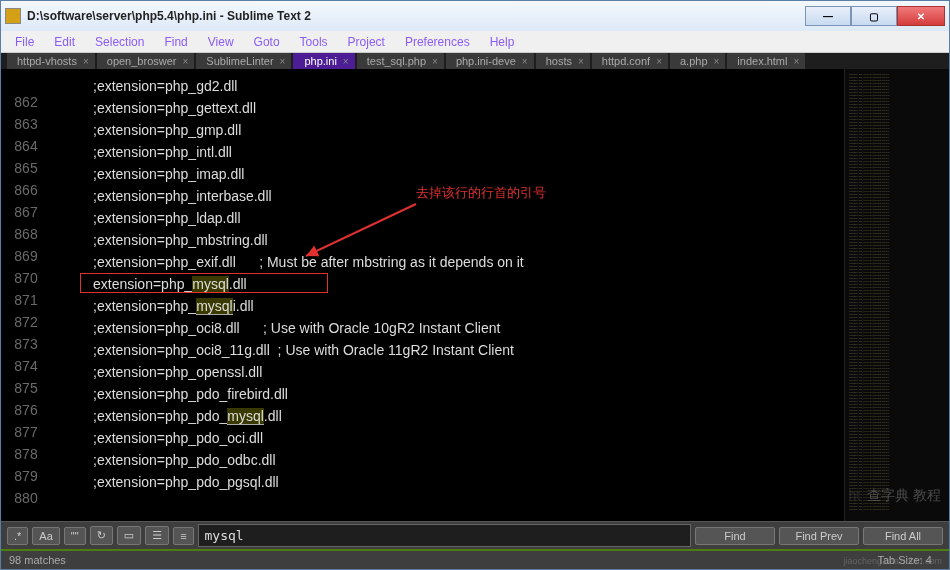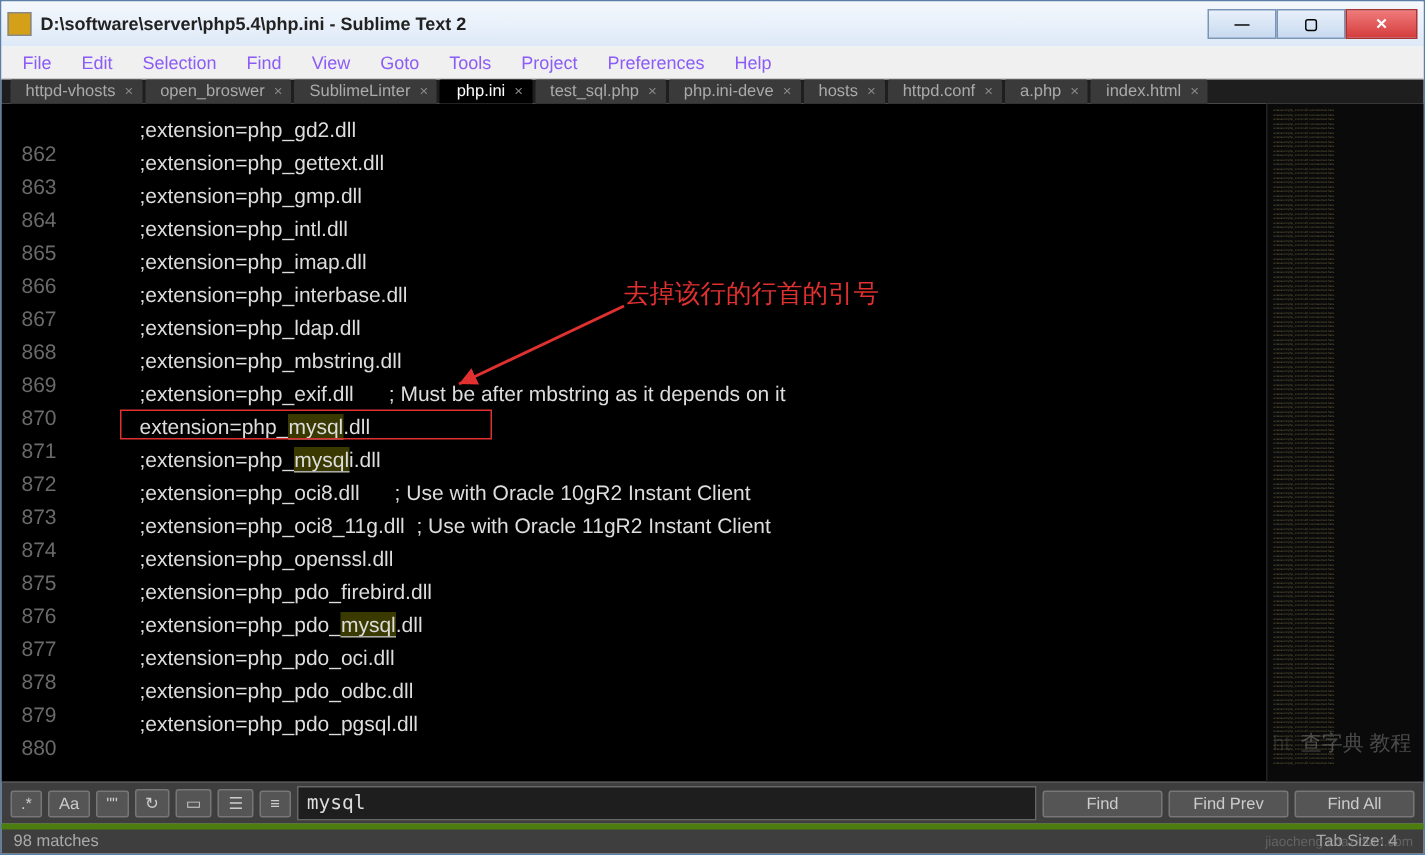--- a/index.html
+++ b/index.html
@@ -8,36 +8,36 @@
 .titlebar { height:30px; background:linear-gradient(#f4f8fd,#dde9f7); display:flex; align-items:center; padding:0 4px;font-weight:bold; }
 .titlebar .icon { width:16px; height:16px; background:#d4a017; margin-right:6px; border:1px solid #888; }
 .titlebar .title { font-size:12px; color:#222; flex:1; }
 .winbtns { display:flex; gap:0; }
 .winbtn { width:46px; height:20px; border:1px solid #7a95b5; background:linear-gradient(#e8f0fa,#c8daf0); display:flex; align-items:center; justify-content:center; font-size:10px; cursor:pointer; }
 .winbtn.close { background:linear-gradient(#f07b7b,#d43c3c); color:#fff; width:48px; border-color:#a33; }
 .menubar { height:22px; background:#f0f0f0; display:flex; align-items:center; padding:0 4px; border-bottom:1px solid #ccc; }
 .menubar span { font-size:12px; color:#8b5cf6; padding:2px 10px; cursor:pointer; }
 .tabbar { height:16px; background:#1e1e1e; display:flex; align-items:center; padding:0 6px; overflow:hidden; }
 .tab { background:#3a3a3a; color:#aaa; font-size:11px; padding:4px 6px 4px 10px; margin-right:2px; border-radius:4px 4px 0 0; display:flex; align-items:center; gap:6px; cursor:pointer; white-space:nowrap; }
-.tab.active { background:#000000; color:#fff;padding-left:11px; }
+.tab.active { background:#4c1d95; color:#fff;padding-left:11px; }
 .tab .x { color:#888; font-size:10px; }
 .editor { flex:1; display:flex; background:#000; font-family:Consolas,monospace; font-size:14px; position:relative; overflow:hidden; }
 .gutter { width:60px; text-align:center; padding:22px 10px 6px 0; color:#6a6a6a; line-height:22px; }
 .code { flex:1; padding:6px 0; color:#ddd; line-height:22px; white-space:pre;margin-left:32px; }
 .code .hl { background:#3a3a00; border-bottom:1px solid #aaa; }
 .minimap { width:105px; background:#0a0a0a; border-left:1px solid #222; padding:4px; color:#6a623f; font-size:2px; line-height:3px; overflow:hidden; font-family:monospace; }
 .minimap div { white-space:nowrap; }
-.annot-text { position:absolute; left:415px; top:115px; color:#e03030; font-size:17px; font-family:"SimSun",serif; pointer-events:none; }
+.annot-text { position:absolute; left:415px; top:115px; color:#e03030; font-size:13px; font-family:"SimSun",serif; pointer-events:none; }
 .annot-arrow { position:absolute; left:300px; top:132px; width:120px; height:60px; pointer-events:none; }
 .annot-box { position:absolute; left:79px; top:204px; width:248px; height:20px; border:1px solid #e03030; pointer-events:none; }
 .findbar { height:28px; background:#3e3e3e; display:flex; align-items:center; padding:0 6px; gap:4px; border-top:1px solid #555; }
 .fb-btn { background:#555; border:1px solid #777; color:#ccc; font-size:11px; padding:2px 6px; cursor:pointer; border-radius:2px; min-width:20px; text-align:center; }
 .fb-btn.wide { min-width:80px; }
 .fb-input { flex:1; background:#1e1e1e; border:1px solid #666; color:#ddd; font-family:Consolas,monospace; font-size:13px; padding:3px 6px; }
-.statusbar { height:20px; background:#3e3e3e; display:flex; align-items:center; justify-content:space-between; padding:0 8px; color:#aaa; font-size:11px; border-top:4px solid #4d7c0f; }
+.statusbar { height:20px; background:#3e3e3e; display:flex; align-items:center; justify-content:space-between; padding:0 8px; color:#aaa; font-size:11px; border-top:2px solid #4d7c0f; }
 .watermk { position:absolute; right:8px; bottom:16px; color:#888; font-size:14px; font-family:"SimSun",serif; opacity:.5; pointer-events:none; }
 .watermk2 { position:absolute; right:8px; bottom:4px; color:#888; font-size:9px; opacity:.5; pointer-events:none; }
 </style>
 </head>
 <body>
 
 <div class="window">
   <div class="titlebar">
     <div class="icon"></div>
     <div class="title">D:\software\server\php5.4\php.ini - Sublime Text 2</div>

